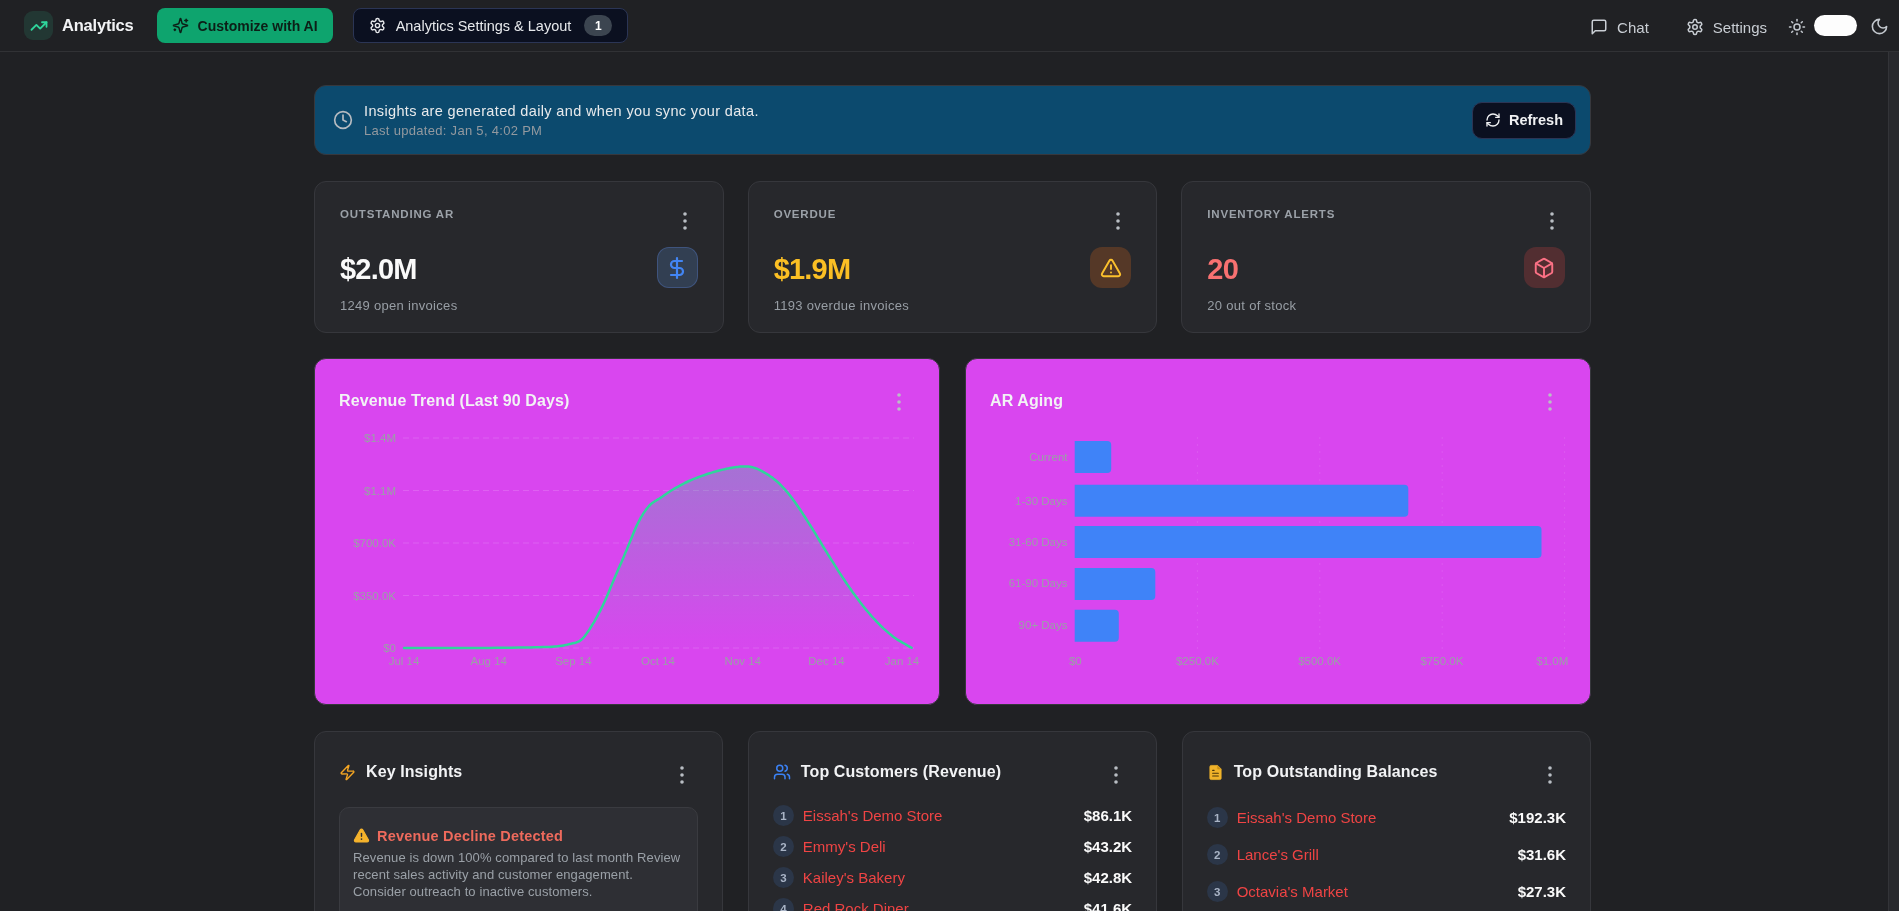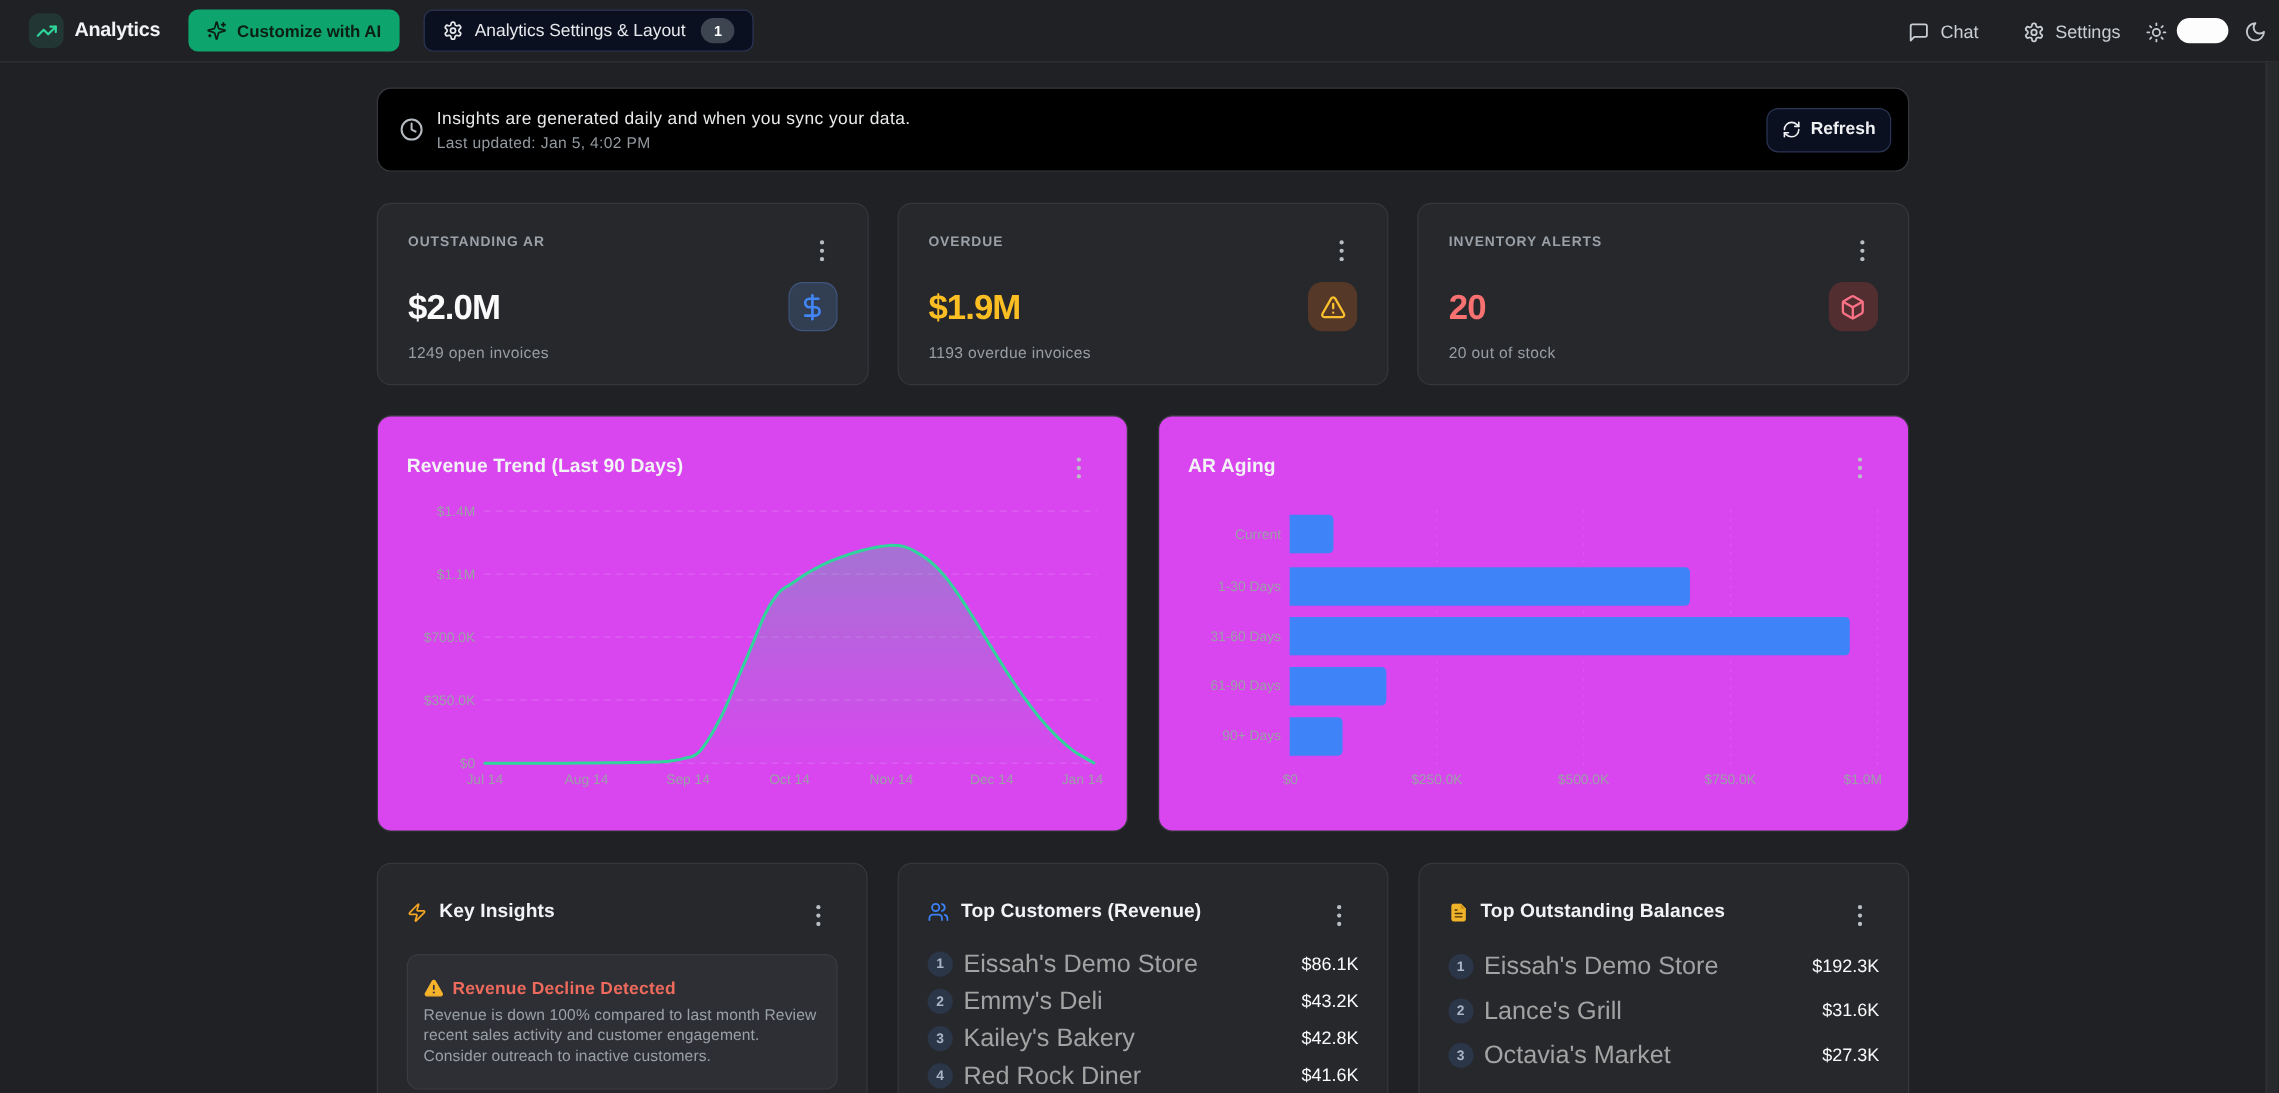--- a/index.html
+++ b/index.html
@@ -7,21 +7,21 @@
 body{background:#202124;font-family:"Liberation Sans",sans-serif;color:#f4f5f6;position:relative}
 .nav{height:52px;display:flex;align-items:center;padding:0 10px 0 24px;border-bottom:1px solid rgba(255,255,255,.08);background:#202124}
 .logo{width:29px;height:29px;border-radius:9px;background:rgba(52,211,153,.13);display:flex;align-items:center;justify-content:center;margin-right:9px}
 .navtitle{font-size:16.5px;font-weight:700;letter-spacing:-.2px;color:#f2f3f5;margin-right:23px}
 .btn-green{height:35px;background:#0ea46e;border-radius:8px;display:flex;align-items:center;padding:0 15px;color:#0c1f17;font-size:14px;font-weight:700;gap:9px;margin-right:20px}
 .btn-dark{height:35px;background:#0b1020;border:1px solid #2b3555;border-radius:8px;display:flex;align-items:center;padding:0 15px;color:#e7e9ec;font-size:14.5px;font-weight:500;gap:10px}
 .badge1{background:rgba(190,210,205,.28);border-radius:11px;min-width:28px;height:21px;display:flex;align-items:center;justify-content:center;font-size:12px;font-weight:700;color:#fff;margin-left:3px}
 .navright{margin-left:auto;display:flex;align-items:flex-end;color:#c4c9cf}
 .navitem{display:flex;align-items:center;gap:9px;font-size:15px;color:#c9ced4}
 .main{width:1277px;margin-left:314px}
-.banner{margin-top:21px;height:70px;background:#000000;border:1px solid #37383d;border-radius:12px;display:flex;align-items:center;padding:0 14px 0 18px}
+.banner{margin-top:33px;height:70px;background:#0c4a6e;border:1px solid #37383d;border-radius:12px;display:flex;align-items:center;padding:0 14px 0 18px}
 .banner .t1{font-size:14.5px;letter-spacing:.35px;color:#e8eaec;margin-bottom:4px}
 .banner .t2{font-size:13px;letter-spacing:.3px;color:#93999f}
 .btn-refresh{margin-left:auto;height:37px;background:#0b1020;border:1px solid #2b3555;border-radius:10px;display:flex;align-items:center;padding:0 12px;gap:8px;font-size:14.5px;font-weight:600;color:#f0f1f3}
 .stats{margin-top:26px;display:grid;grid-template-columns:1fr 1fr 1fr;gap:24px}
 .scard{height:152px;background:#27282c;border:1px solid #36373c;border-radius:12px;padding:22px 25px;position:relative}
 .slabel{font-size:11.5px;font-weight:700;letter-spacing:.8px;color:#9ba1a8;margin-top:4px}
 .sval{font-size:29px;font-weight:700;letter-spacing:-.8px;margin-top:33px;line-height:32px}
 .ssub{font-size:13px;letter-spacing:.3px;color:#989ea5;margin-top:13px}
 .sicon{position:absolute;right:25px;top:65px;width:41px;height:41px;border-radius:12px;display:flex;align-items:center;justify-content:center}
 .dots{position:absolute;right:36px;top:30px;color:#b9bec4}
@@ -30,22 +30,22 @@
 .ctitle{position:absolute;left:24px;top:33px;font-size:16px;font-weight:700;letter-spacing:.1px;color:#f2f3f5}
 .bottom{margin-top:26px;display:grid;grid-template-columns:1fr 1fr 1fr;gap:24.5px}
 .bcard{height:240px;background:#27282c;border:1px solid #36373c;border-radius:12px;position:relative;padding:0 24px}
 .btitle{display:flex;align-items:center;gap:10px;margin-top:31px;font-size:16px;font-weight:700;letter-spacing:.1px;color:#f2f3f5}
 .insight{margin-top:26px;background:#2e2f34;border:1px solid #3a3b40;border-radius:10px;padding:19px 13px}
 .ihead{display:flex;align-items:center;gap:7px;font-size:14.5px;font-weight:700;letter-spacing:.2px;color:#ee6a5c}
 .ibody{margin-top:5px;font-size:13px;letter-spacing:.1px;line-height:17px;color:#9aa0a7;white-space:nowrap}
 .row{display:flex;align-items:center;height:31px}
 .row3{height:37px}
 .rnum{width:21px;height:21px;border-radius:50%;background:#2b3648;color:#a9b4c6;font-size:11.5px;font-weight:700;display:flex;align-items:center;justify-content:center;margin-right:9px;flex:0 0 21px}
-.rname{font-size:21px;color:#a3a3a3}
-.ramt{margin-left:auto;font-size:15px;font-weight:400;color:#fafafa}
+.rname{font-size:15px;color:#ef4444}
+.ramt{margin-left:auto;font-size:15px;font-weight:700;color:#fafafa}
 .sb{position:absolute;top:52px;right:0;width:11px;height:859px;background:#28292d;border-left:1px solid #333438}
 svg{display:block}
 </style>
 </head>
 <body>
 <header class="nav">
   <div class="logo">
       <svg width="18" height="18" viewBox="0 0 24 24" fill="none" stroke="#2fd69c" stroke-width="2.4" stroke-linecap="round" stroke-linejoin="round">
         <polyline points="22 7 13.5 15.5 8.5 10.5 2 17"></polyline>
         <polyline points="16 7 22 7 22 13"></polyline>

